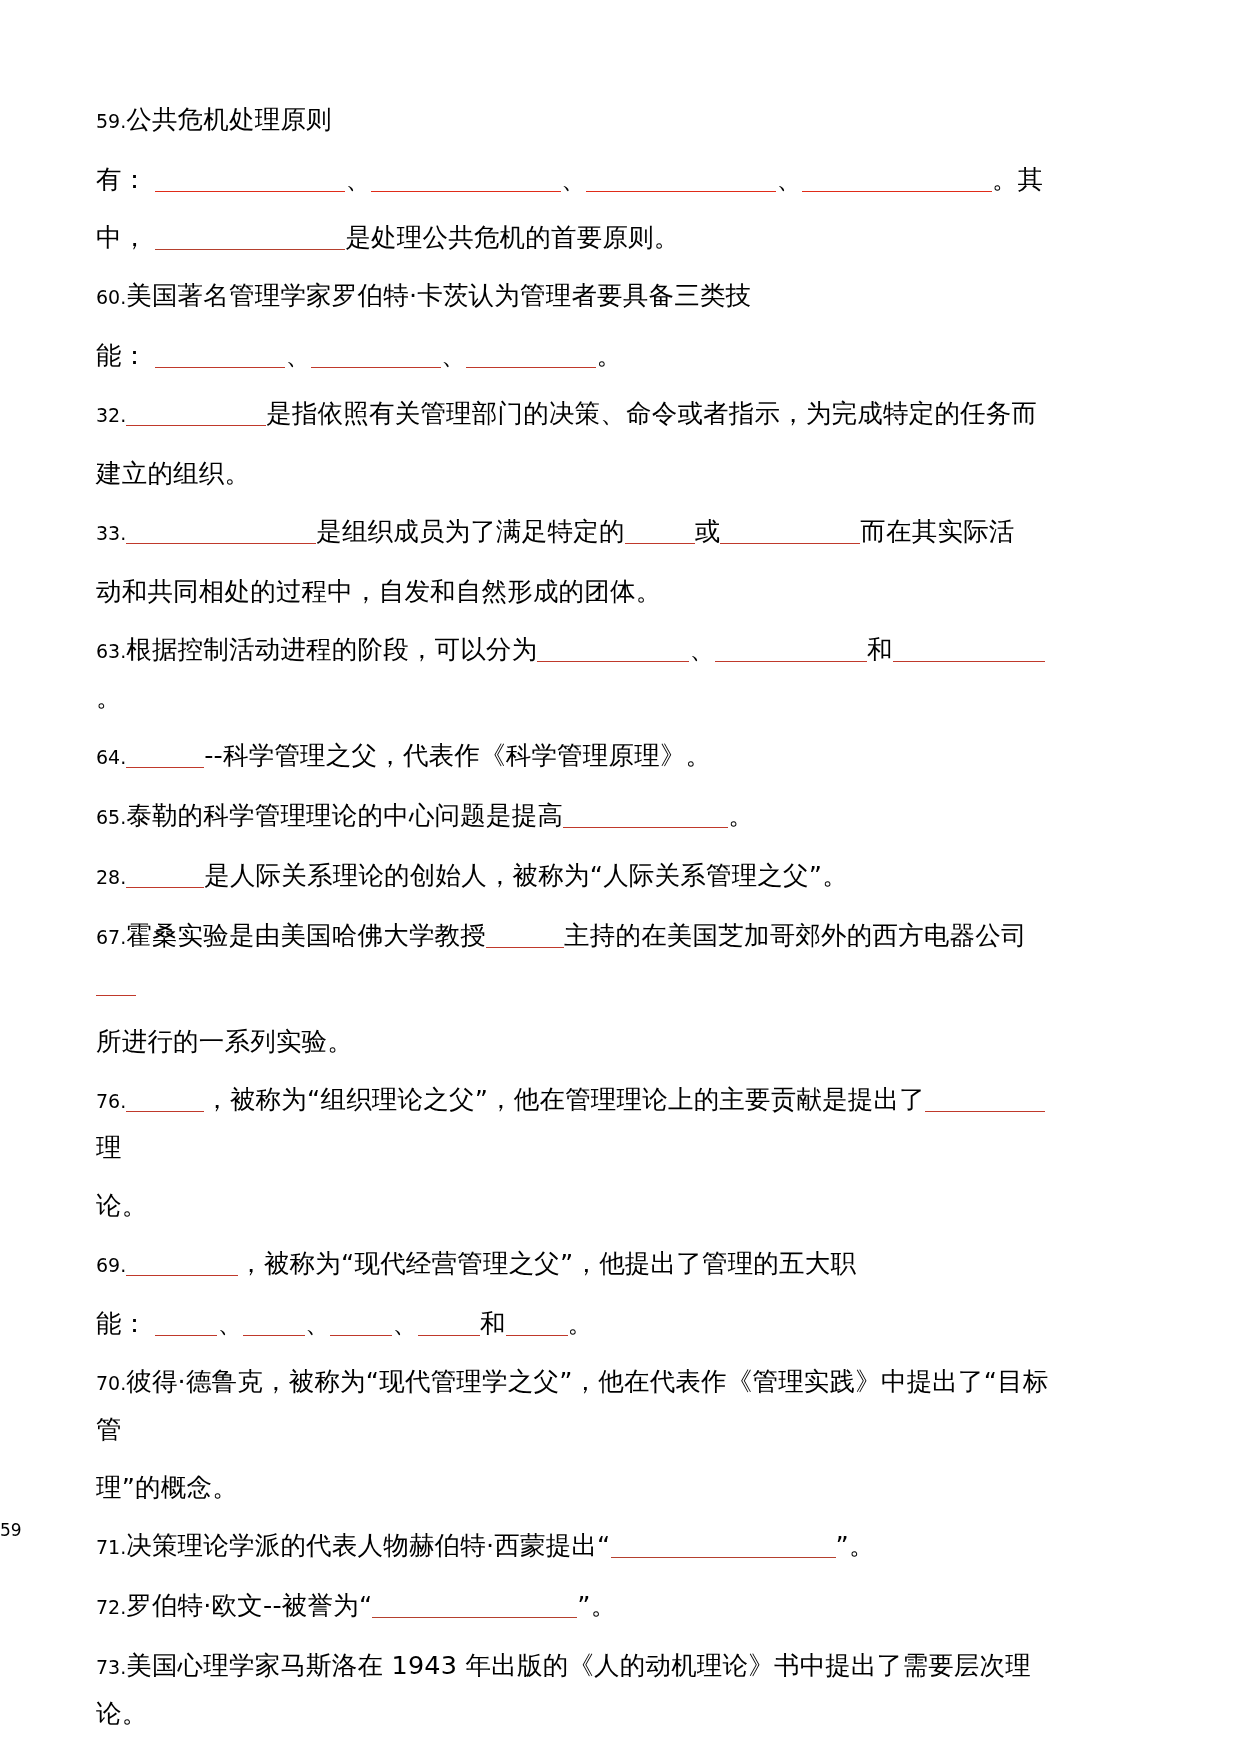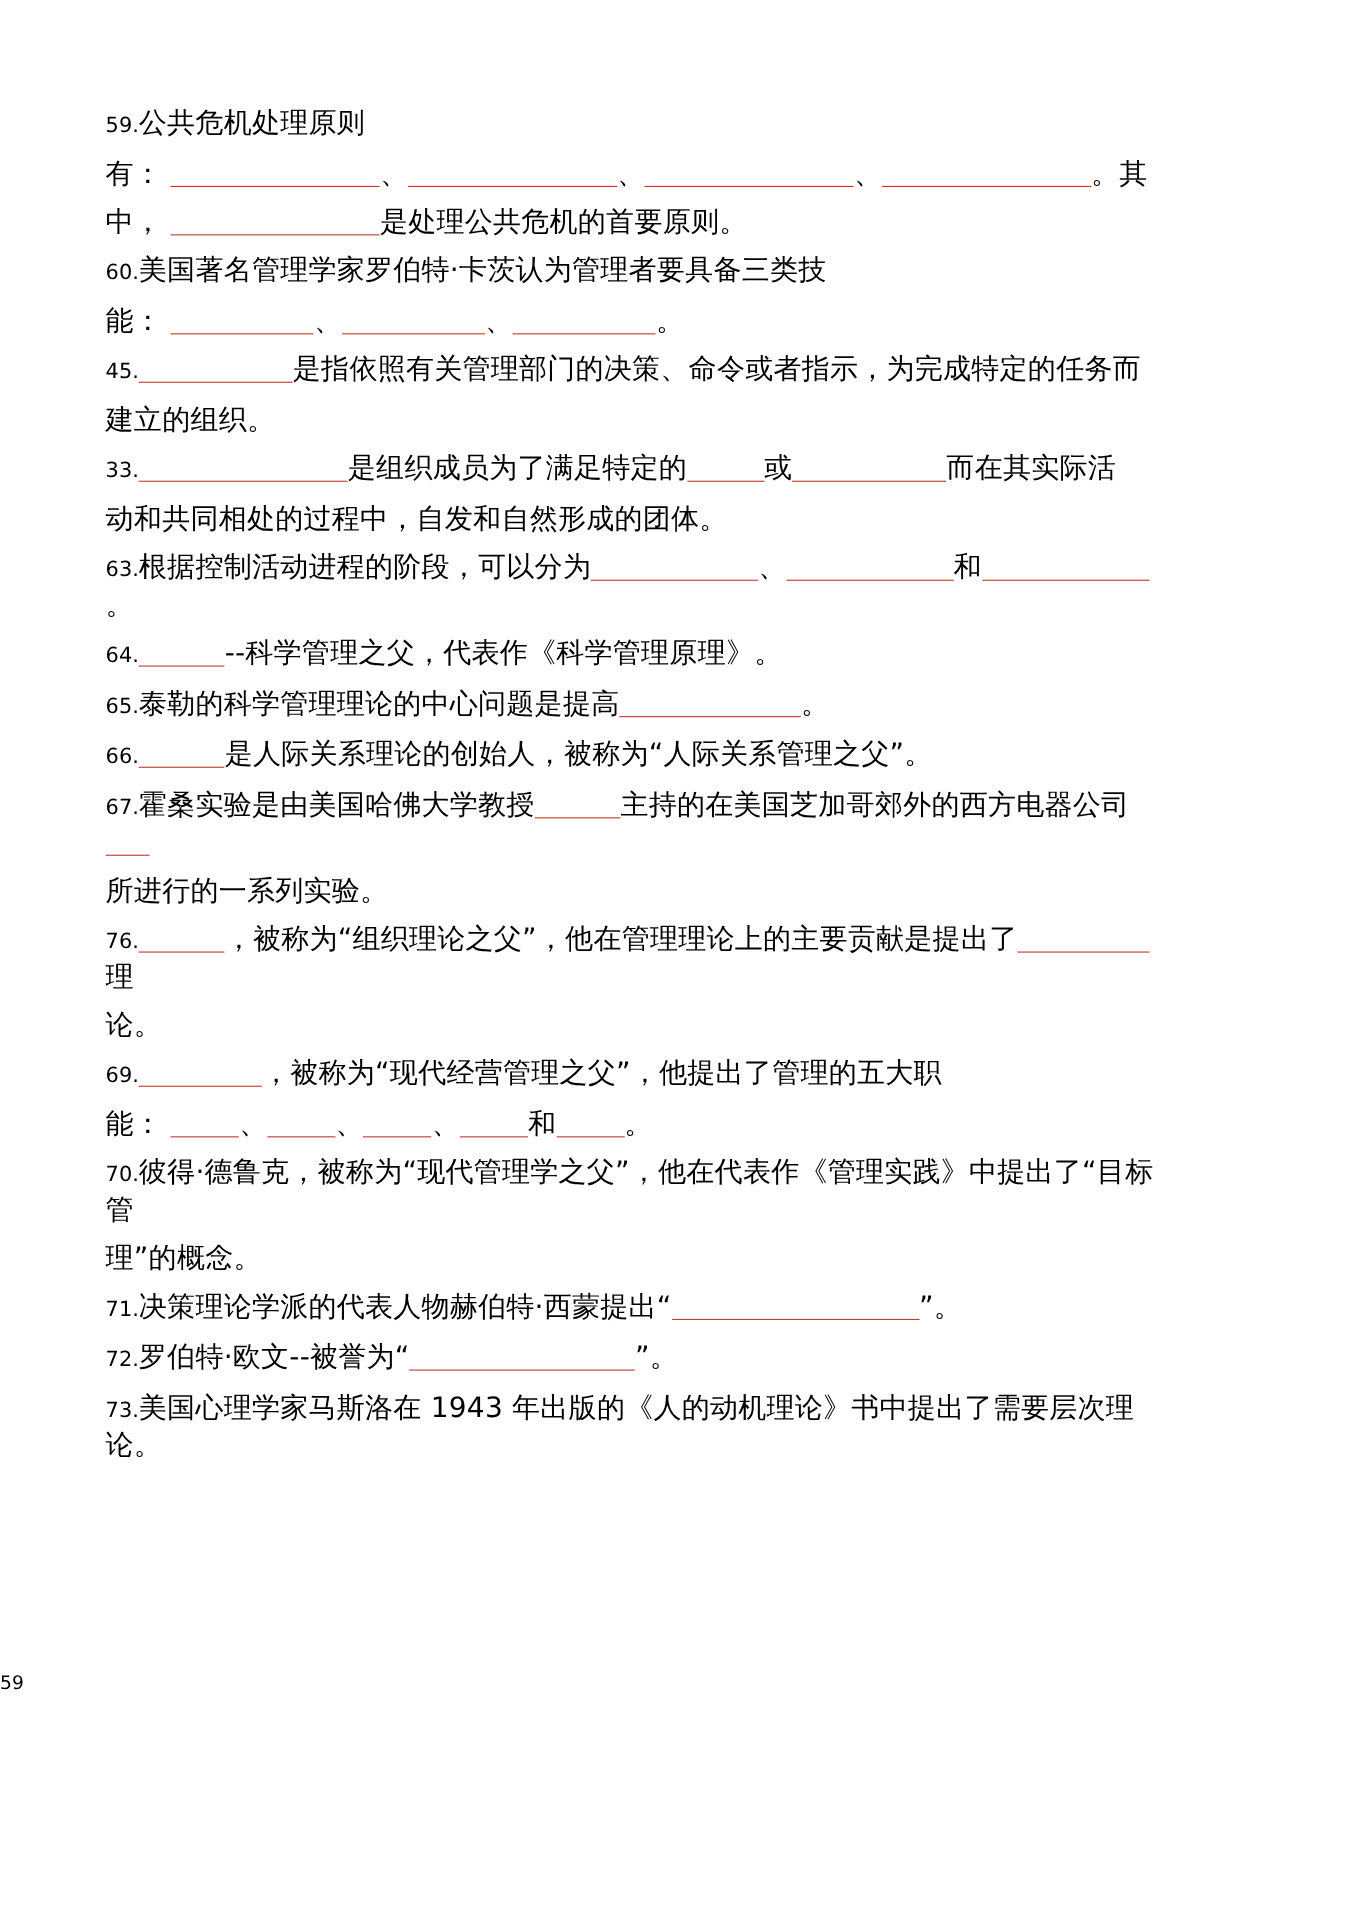--- a/index.html
+++ b/index.html
@@ -20,21 +20,21 @@
     box-sizing: border-box;
   }
   #content {
     position: absolute;
     left: 96px;
     top: 96px;
     width: 960px;
   }
   .q {
     font-size: 25.5px;
-    line-height: 32px;
+    line-height: 46px;
     letter-spacing: 0.2px;
     white-space: normal;
     word-break: break-all;
     margin: 0 0 12px 0;
   }
   .qnum {
     font-size: 19px;
     vertical-align: baseline;
     letter-spacing: 0;
   }
@@ -90,21 +90,21 @@
     </div>
 
     <div class="q">
       <span class="qnum">60.</span><span>美国著名管理学家罗伯特·卡茨认为管理者要具备三类技</span>
     </div>
     <div class="q">
       <span>能：</span><span class="gap-s"></span><span class="bl w130"></span><span class="sep">、</span><span class="bl w130"></span><span class="sep">、</span><span class="bl w130"></span><span>。</span>
     </div>
 
     <div class="q">
-      <span class="qnum">45.</span><span class="bl w140"></span><span>是指依照有关管理部门的决策、命令或者指示，为完成特定的任务而</span>
+      <span class="qnum">32.</span><span class="bl w140"></span><span>是指依照有关管理部门的决策、命令或者指示，为完成特定的任务而</span>
     </div>
     <div class="q">
       <span>建立的组织。</span>
     </div>
 
     <div class="q">
       <span class="qnum">33.</span><span class="bl w190"></span><span>是组织成员为了满足特定的</span><span class="bl w70"></span><span>或</span><span class="bl w140"></span><span>而在其实际活</span>
     </div>
     <div class="q">
       <span>动和共同相处的过程中，自发和自然形成的团体。</span>
@@ -116,21 +116,21 @@
 
     <div class="q">
       <span class="qnum">64.</span><span class="bl w78"></span><span>--科学管理之父，代表作《科学管理原理》。</span>
     </div>
 
     <div class="q">
       <span class="qnum">65.</span><span>泰勒的科学管理理论的中心问题是提高</span><span class="bl w165"></span><span>。</span>
     </div>
 
     <div class="q">
-      <span class="qnum">66.</span><span class="bl w78"></span><span>是人际关系理论的创始人，被称为“人际关系管理之父”。</span>
+      <span class="qnum">28.</span><span class="bl w78"></span><span>是人际关系理论的创始人，被称为“人际关系管理之父”。</span>
     </div>
 
     <div class="q">
       <span class="qnum">67.</span><span>霍桑实验是由美国哈佛大学教授</span><span class="bl w78"></span><span>主持的在美国芝加哥郊外的西方电器公司</span><span class="bl w40"></span>
     </div>
     <div class="q">
       <span>所进行的一系列实验。</span>
     </div>
 
     <div class="q">

